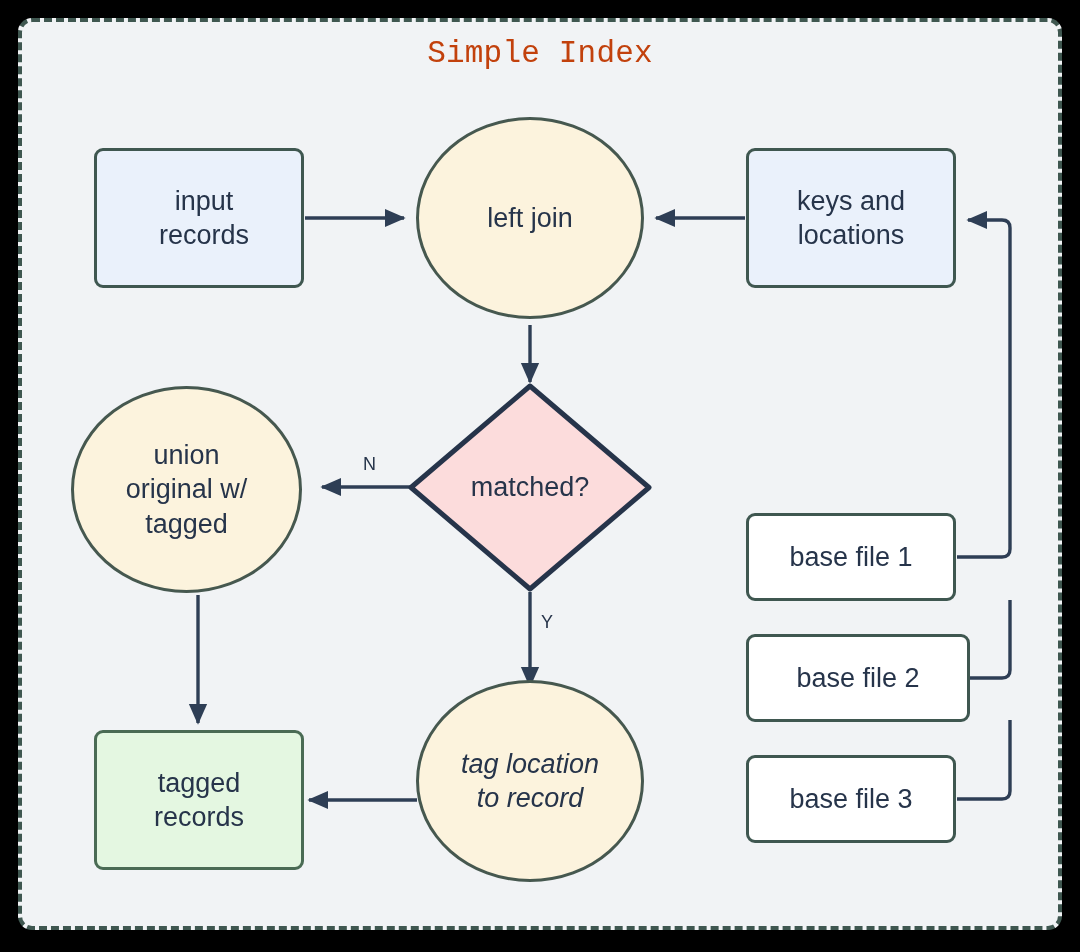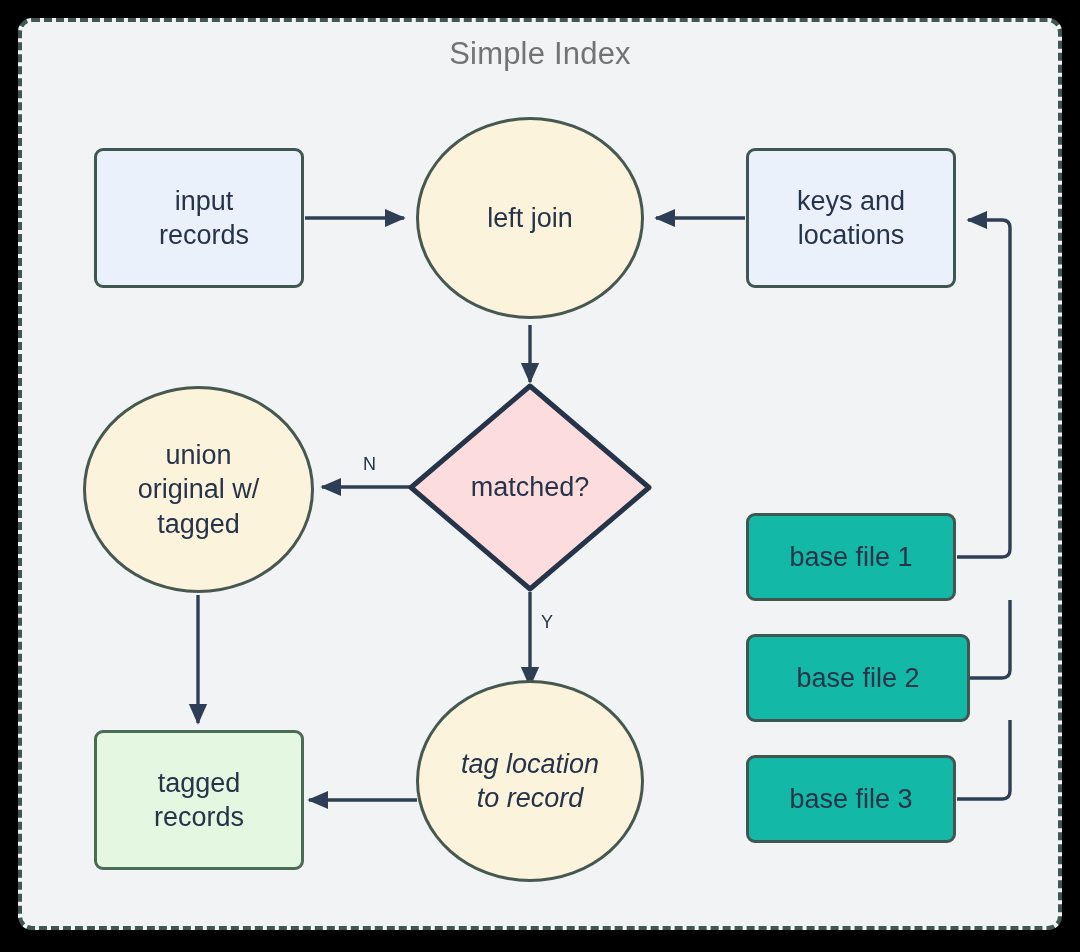--- a/index.html
+++ b/index.html
@@ -29,22 +29,23 @@
     border: 4px dashed #3f5750;
     border-radius: 14px;
   }
   .diagram-title {
     position: absolute;
     left: 0;
     top: 36px;
     width: 1080px;
     text-align: center;
     font-size: 31px;
-    color: #737373;
+    color: #c2410c;
     letter-spacing: 0.2px;
+    font-family: Liberation Mono, monospace;
   }
   svg.edges {
     position: absolute;
     left: 0;
     top: 0;
     width: 1080px;
     height: 952px;
     pointer-events: none;
   }
   .node {
@@ -67,21 +68,21 @@
   }
   .rect-blue {
     background: #eaf1fb;
     border: 3px solid #3f5750;
   }
   .rect-green {
     background: #e4f7e1;
     border: 3px solid #4a6b54;
   }
   .rect-gray {
-    background: #14b8a6;
+    background: #ffffff;
     border: 3px solid #3f5750;
   }
   .circle {
     border-radius: 50%;
     background: #fcf3dd;
     border: 3px solid #46584f;
   }
   .diamond-wrap {
     position: absolute;
   }
@@ -163,21 +164,21 @@
     <span class="label">left join</span>
   </div>
 
   <div class="diamond-wrap" style="left:408px; top:383px; width:244px; height:209px;">
     <svg class="diamond-shape" viewBox="0 0 244 209" preserveAspectRatio="none" xmlns="http://www.w3.org/2000/svg">
       <polygon points="122,3 241,104.5 122,206 3,104.5" fill="#fcdcdc" stroke="#26344a" stroke-width="5" stroke-linejoin="round"></polygon>
     </svg>
     <div class="diamond-label">matched?</div>
   </div>
 
-  <div class="node circle" style="left:83px; top:386px; width:231px; height:207px;text-align:center;">
+  <div class="node circle" style="left:71px; top:386px; width:231px; height:207px;text-align:center;">
     <span class="label">union
 original w/
 tagged</span>
   </div>
 
   <div class="node circle" style="left:416px; top:680px; width:228px; height:202px;font-style:italic;">
     <span class="label">tag location
 to record</span>
   </div>
 

